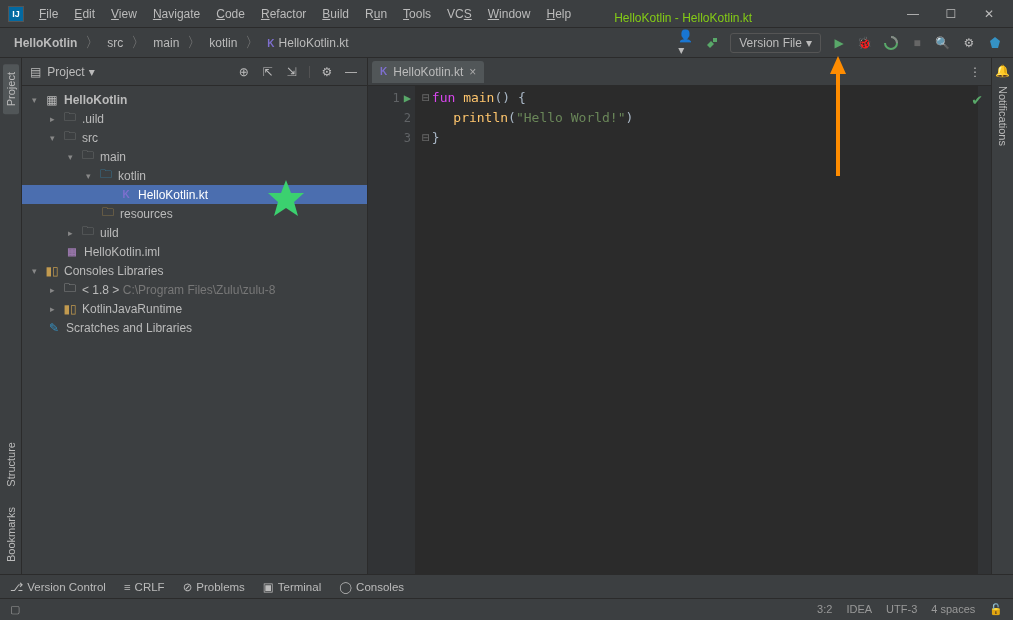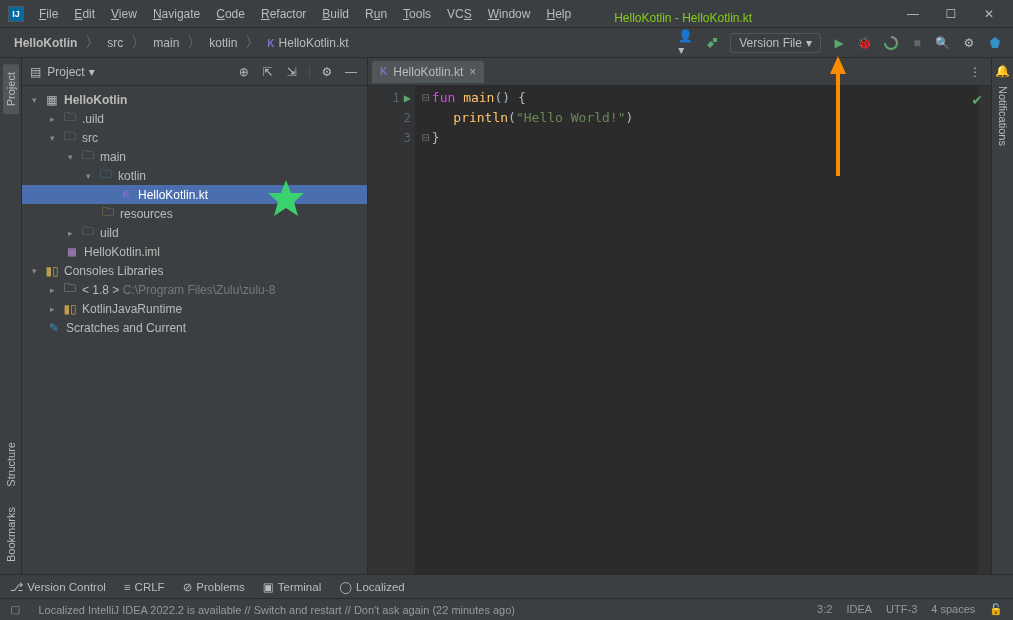--- a/index.html
+++ b/index.html
@@ -249,21 +249,21 @@
         <span class="tree-arrow">▸</span><span class="tree-icon">🗀</span>
         <span>&lt; 1.8 &gt;</span>&nbsp;<span class="dim">C:\Program Files\Zulu\zulu-8</span>
       </div>
       <div class="tree-row" style="padding-left:28px;">
         <span class="tree-arrow">▸</span>
           <span class="tree-icon" style="color:#c29a4f">▮▯</span>
           <span>KotlinJavaRuntime</span>
       </div>
       <div class="tree-row" style="padding-left:24px;">
         <span class="tree-icon" style="color:#3592c4">✎</span>
-          <span>Scratches and Current</span>
+          <span>Scratches and Libraries</span>
       </div>
     </div>
   </div>
 
   <div class="editor-area">
     <div class="editor-tabs">
       <div class="editor-tab">
         <span class="kt-icon">K</span>
         <span>HelloKotlin.kt</span>
         <span class="tab-close">×</span>
@@ -312,27 +312,26 @@
   <div class="bottom-tool">
       <span>⊘</span>
       <span>Problems</span>
     </div>
   <div class="bottom-tool">
       <span>▣</span>
       <span>Terminal</span>
     </div>
   <div class="bottom-tool">
       <span>◯</span>
-      <span>Localized</span>
+      <span>Consoles</span>
     </div>
 </div>
 
 <div class="status-bar">
   <span>▢</span>
-  <span>Localized IntelliJ IDEA 2022.2 is available // Switch and restart // Don't ask again (22 minutes ago)</span>
   <div class="status-right">
     <span>3:2</span>
     <span>IDEA</span>
     <span>UTF-3</span>
     <span>4 spaces</span>
     <span>🔓</span>
   </div>
 </div>
 
 <div class="orange-arrow">

